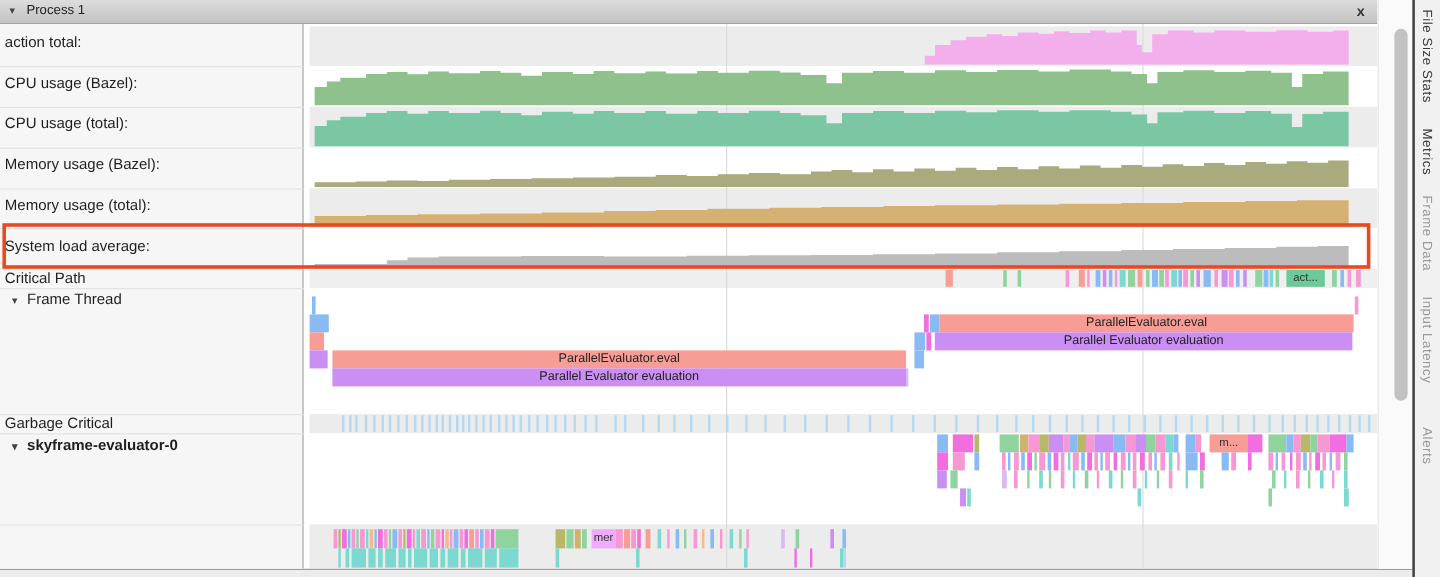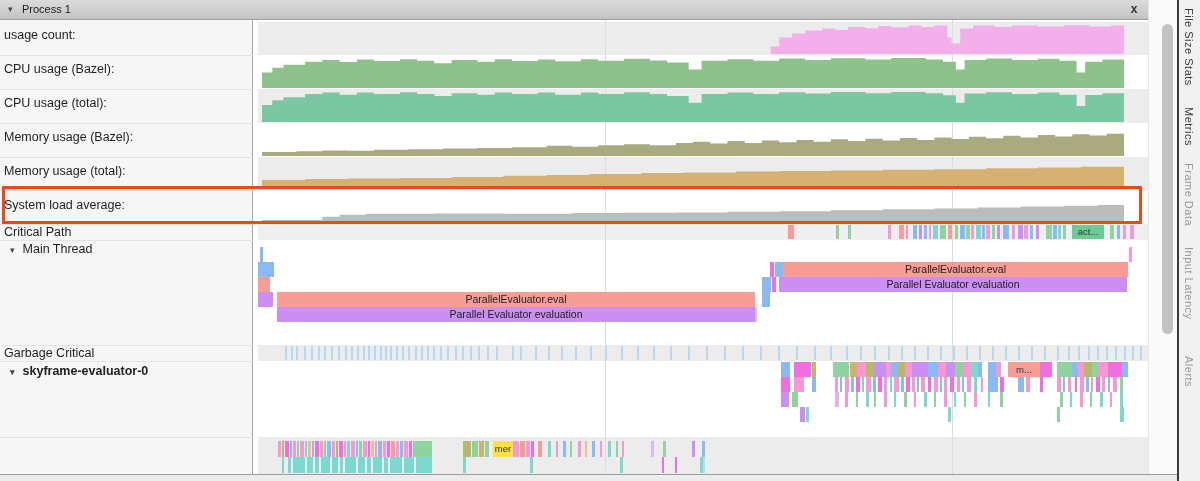--- a/index.html
+++ b/index.html
@@ -68,28 +68,28 @@
         <div class="rowline" style="top: 35px;"></div>
         <div class="rowline" style="top: 69px;"></div>
         <div class="rowline" style="top: 103px;"></div>
         <div class="rowline" style="top: 137px;"></div>
         <div class="rowline" style="top: 170px;"></div>
         <div class="rowline" style="top: 204px;"></div>
         <div class="rowline" style="top: 220px;"></div>
         <div class="rowline" style="top: 325px;"></div>
         <div class="rowline" style="top: 341px;"></div>
         <div class="rowline" style="top: 417px;"></div>
-        <div class="tracklabel" style="top: 8px; left: 4px;"><span>usage count:</span></div>
+        <div class="tracklabel" style="top: 8px; left: 4px;"><span>action total:</span></div>
         <div class="tracklabel" style="top: 42px; left: 4px;"><span>CPU usage (Bazel):</span></div>
         <div class="tracklabel" style="top: 76px; left: 4px;"><span>CPU usage (total):</span></div>
         <div class="tracklabel" style="top: 110px; left: 4px;"><span>Memory usage (Bazel):</span></div>
         <div class="tracklabel" style="top: 144px; left: 4px;"><span>Memory usage (total):</span></div>
         <div class="tracklabel" style="top: 178px; left: 4px;"><span>System load average:</span></div>
         <div class="tracklabel" style="top: 205px; left: 4px;"><span>Critical Path</span></div>
-        <div class="tracklabel" style="top: 222px; left: 10px;"><span class="tcaret">▾</span><span>Main Thread</span></div>
+        <div class="tracklabel" style="top: 222px; left: 10px;"><span class="tcaret">▾</span><span>Frame Thread</span></div>
         <div class="tracklabel" style="top: 326px; left: 4px;"><span>Garbage Critical</span></div>
         <div class="tracklabel" style="top: 344px; left: 10px; font-weight: bold;"><span class="tcaret">▾</span><span>skyframe-evaluator-0</span></div>
       </div>
     <div class="timeline" id="tl">
         <div class="stripe" style="top: 2px; height: 33px; background: rgb(236, 236, 236);"></div>
         <div class="stripe" style="top: 35px; height: 34px; background: rgb(255, 255, 255);"></div>
         <div class="stripe" style="top: 69px; height: 34px; background: rgb(236, 236, 236);"></div>
         <div class="stripe" style="top: 103px; height: 34px; background: rgb(255, 255, 255);"></div>
         <div class="stripe" style="top: 137px; height: 33px; background: rgb(236, 236, 236);"></div>
         <div class="stripe" style="top: 170px; height: 34px; background: rgb(255, 255, 255);"></div>
@@ -402,21 +402,21 @@
         <div class="bar badge" style="left: 138px; width: 4px; top: 421px; height: 16px; line-height: 16px; background: rgb(247, 157, 150);"></div>
         <div class="bar badge" style="left: 143px; width: 3px; top: 421px; height: 16px; line-height: 16px; background: rgb(248, 152, 211);"></div>
         <div class="bar badge" style="left: 147px; width: 3px; top: 421px; height: 16px; line-height: 16px; background: rgb(138, 186, 243);"></div>
         <div class="bar badge" style="left: 151px; width: 4px; top: 421px; height: 16px; line-height: 16px; background: rgb(248, 152, 211);"></div>
         <div class="bar badge" style="left: 156px; width: 3px; top: 421px; height: 16px; line-height: 16px; background: rgb(240, 110, 224);"></div>
         <div class="bar badge" style="left: 160px; width: 19px; top: 421px; height: 16px; line-height: 16px; background: rgb(143, 212, 158);"></div>
         <div class="bar badge" style="left: 210px; width: 8px; top: 421px; height: 16px; line-height: 16px; background: rgb(183, 185, 105);"></div>
         <div class="bar badge" style="left: 219px; width: 6px; top: 421px; height: 16px; line-height: 16px; background: rgb(143, 212, 158);"></div>
         <div class="bar badge" style="left: 226px; width: 5px; top: 421px; height: 16px; line-height: 16px; background: rgb(205, 179, 111);"></div>
         <div class="bar badge" style="left: 232px; width: 4px; top: 421px; height: 16px; line-height: 16px; background: rgb(143, 212, 158);"></div>
-        <div class="bar badge" style="left: 240px; width: 20px; top: 421px; height: 16px; line-height: 16px; background: #fde047;">mer</div>
+        <div class="bar badge" style="left: 240px; width: 20px; top: 421px; height: 16px; line-height: 16px; background: #f0abfc;">mer</div>
         <div class="bar badge" style="left: 260px; width: 6px; top: 421px; height: 16px; line-height: 16px; background: rgb(248, 152, 211);"></div>
         <div class="bar badge" style="left: 267px; width: 5px; top: 421px; height: 16px; line-height: 16px; background: rgb(247, 157, 150);"></div>
         <div class="bar badge" style="left: 273px; width: 4px; top: 421px; height: 16px; line-height: 16px; background: rgb(248, 152, 211);"></div>
         <div class="bar badge" style="left: 278px; width: 3px; top: 421px; height: 16px; line-height: 16px; background: rgb(240, 110, 224);"></div>
         <div class="bar badge" style="left: 285px; width: 4px; top: 421px; height: 16px; line-height: 16px; background: rgb(247, 157, 150);"></div>
         <div class="bar badge" style="left: 295px; width: 3px; top: 421px; height: 16px; line-height: 16px; background: rgb(124, 217, 207);"></div>
         <div class="bar badge" style="left: 303px; width: 2px; top: 421px; height: 16px; line-height: 16px; background: rgb(248, 152, 211);"></div>
         <div class="bar badge" style="left: 310px; width: 3px; top: 421px; height: 16px; line-height: 16px; background: rgb(138, 186, 243);"></div>
         <div class="bar badge" style="left: 317px; width: 2px; top: 421px; height: 16px; line-height: 16px; background: rgb(143, 212, 158);"></div>
         <div class="bar badge" style="left: 325px; width: 3px; top: 421px; height: 16px; line-height: 16px; background: rgb(248, 152, 211);"></div>

